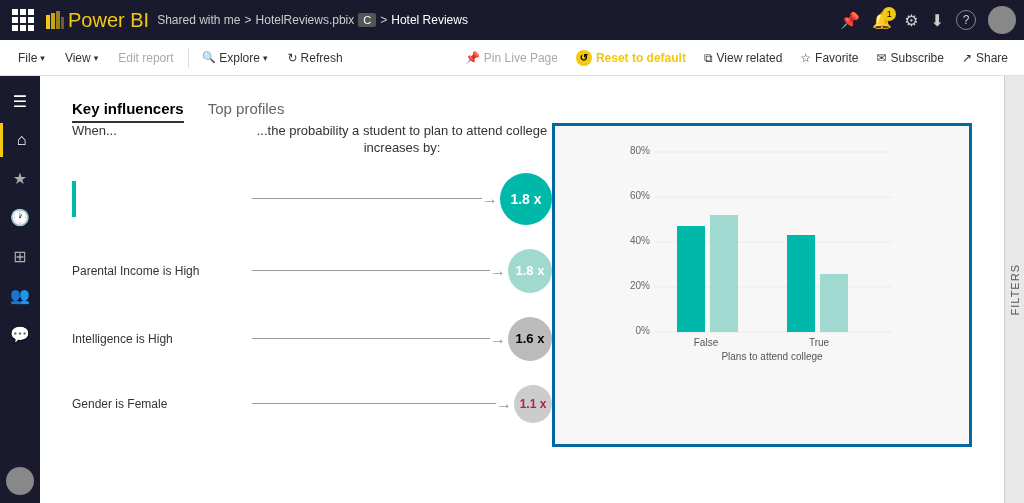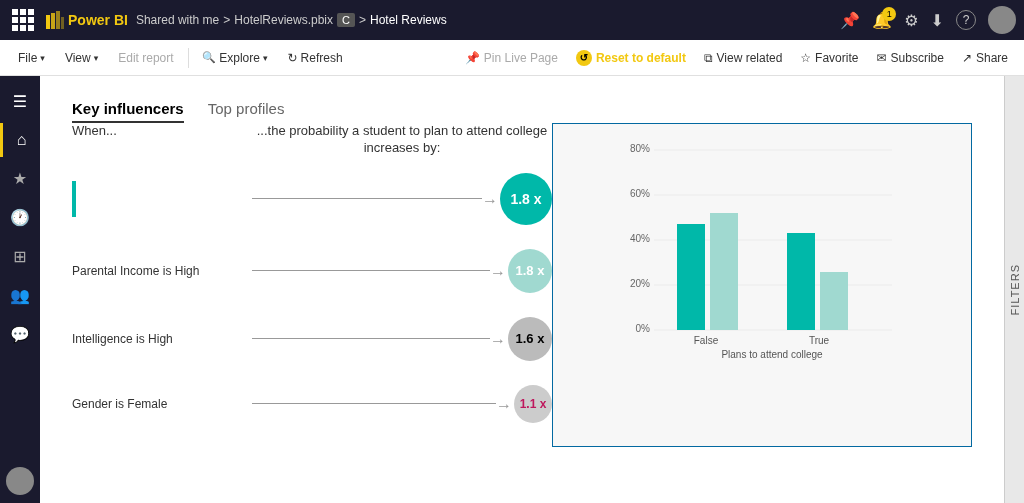--- a/index.html
+++ b/index.html
@@ -10,21 +10,21 @@
       background: #1a1a2e;
       height: 40px;
       display: flex;
       align-items: center;
       padding: 0 8px;
       gap: 8px;
       color: #fff;
     }
     #topbar .apps-grid { display: grid; grid-template-columns: repeat(3,6px); gap: 2px; }
     #topbar .apps-grid span { width: 6px; height: 6px; background: #fff; display: block; }
-    #topbar .powerbi-logo { display: flex; align-items: center; gap: 4px; color: #f2c811; font-size: 14px; font-weight: 700; }
+    #topbar .powerbi-logo { display: flex; align-items: center; gap: 4px; color: #f2c811; font-size: 20px; font-weight: 400; }
     #topbar .powerbi-logo svg { width: 18px; height: 18px; }
     #topbar .breadcrumb { display: flex; align-items: center; gap: 4px; font-size: 12px; color: #ccc; flex: 1; }
     #topbar .topbar-icons { display: flex; align-items: center; gap: 12px; }
     #topbar .topbar-icons .icon-btn { color: #ccc; cursor: pointer; font-size: 16px; position: relative; }
     #topbar .notif-badge { background: #f2c811; color: #000; border-radius: 50%; width: 14px; height: 14px; font-size: 9px; display: flex; align-items: center; justify-content: center; position: absolute; top: -4px; right: -4px; }
 
     
     #toolbar2 {
       background: #fff;
       height: 36px;
@@ -96,21 +96,21 @@
     .bubble { width: 44px; height: 44px; border-radius: 50%; display: flex; align-items: center; justify-content: center; font-size: 13px; font-weight: 600; color: #fff; }
     .bubble.teal-lg { background: #00b8a9; width: 52px; height: 52px; font-size: 14px; }
     .bubble.teal-sm { background: #a0d9d0; }
     .bubble.gray { background: #bbb; color: #000000; }
     .bubble.gray-sm { background: #ccc; color: #be185d; width: 38px; height: 38px; font-size: 12px; }
 
     
     .chart-panel {
       flex: 1;
       background: #f7f7f7;
-      border: 1px solid #0369a1;
+      border: 3px solid #0369a1;
       padding: 16px 16px 8px 16px;
     }
     .chart-svg { width: 100%; height: 220px; }
 
     
     #filters-panel {
       width: 20px;
       background: #e8e8e8;
       display: flex;
       align-items: center;

